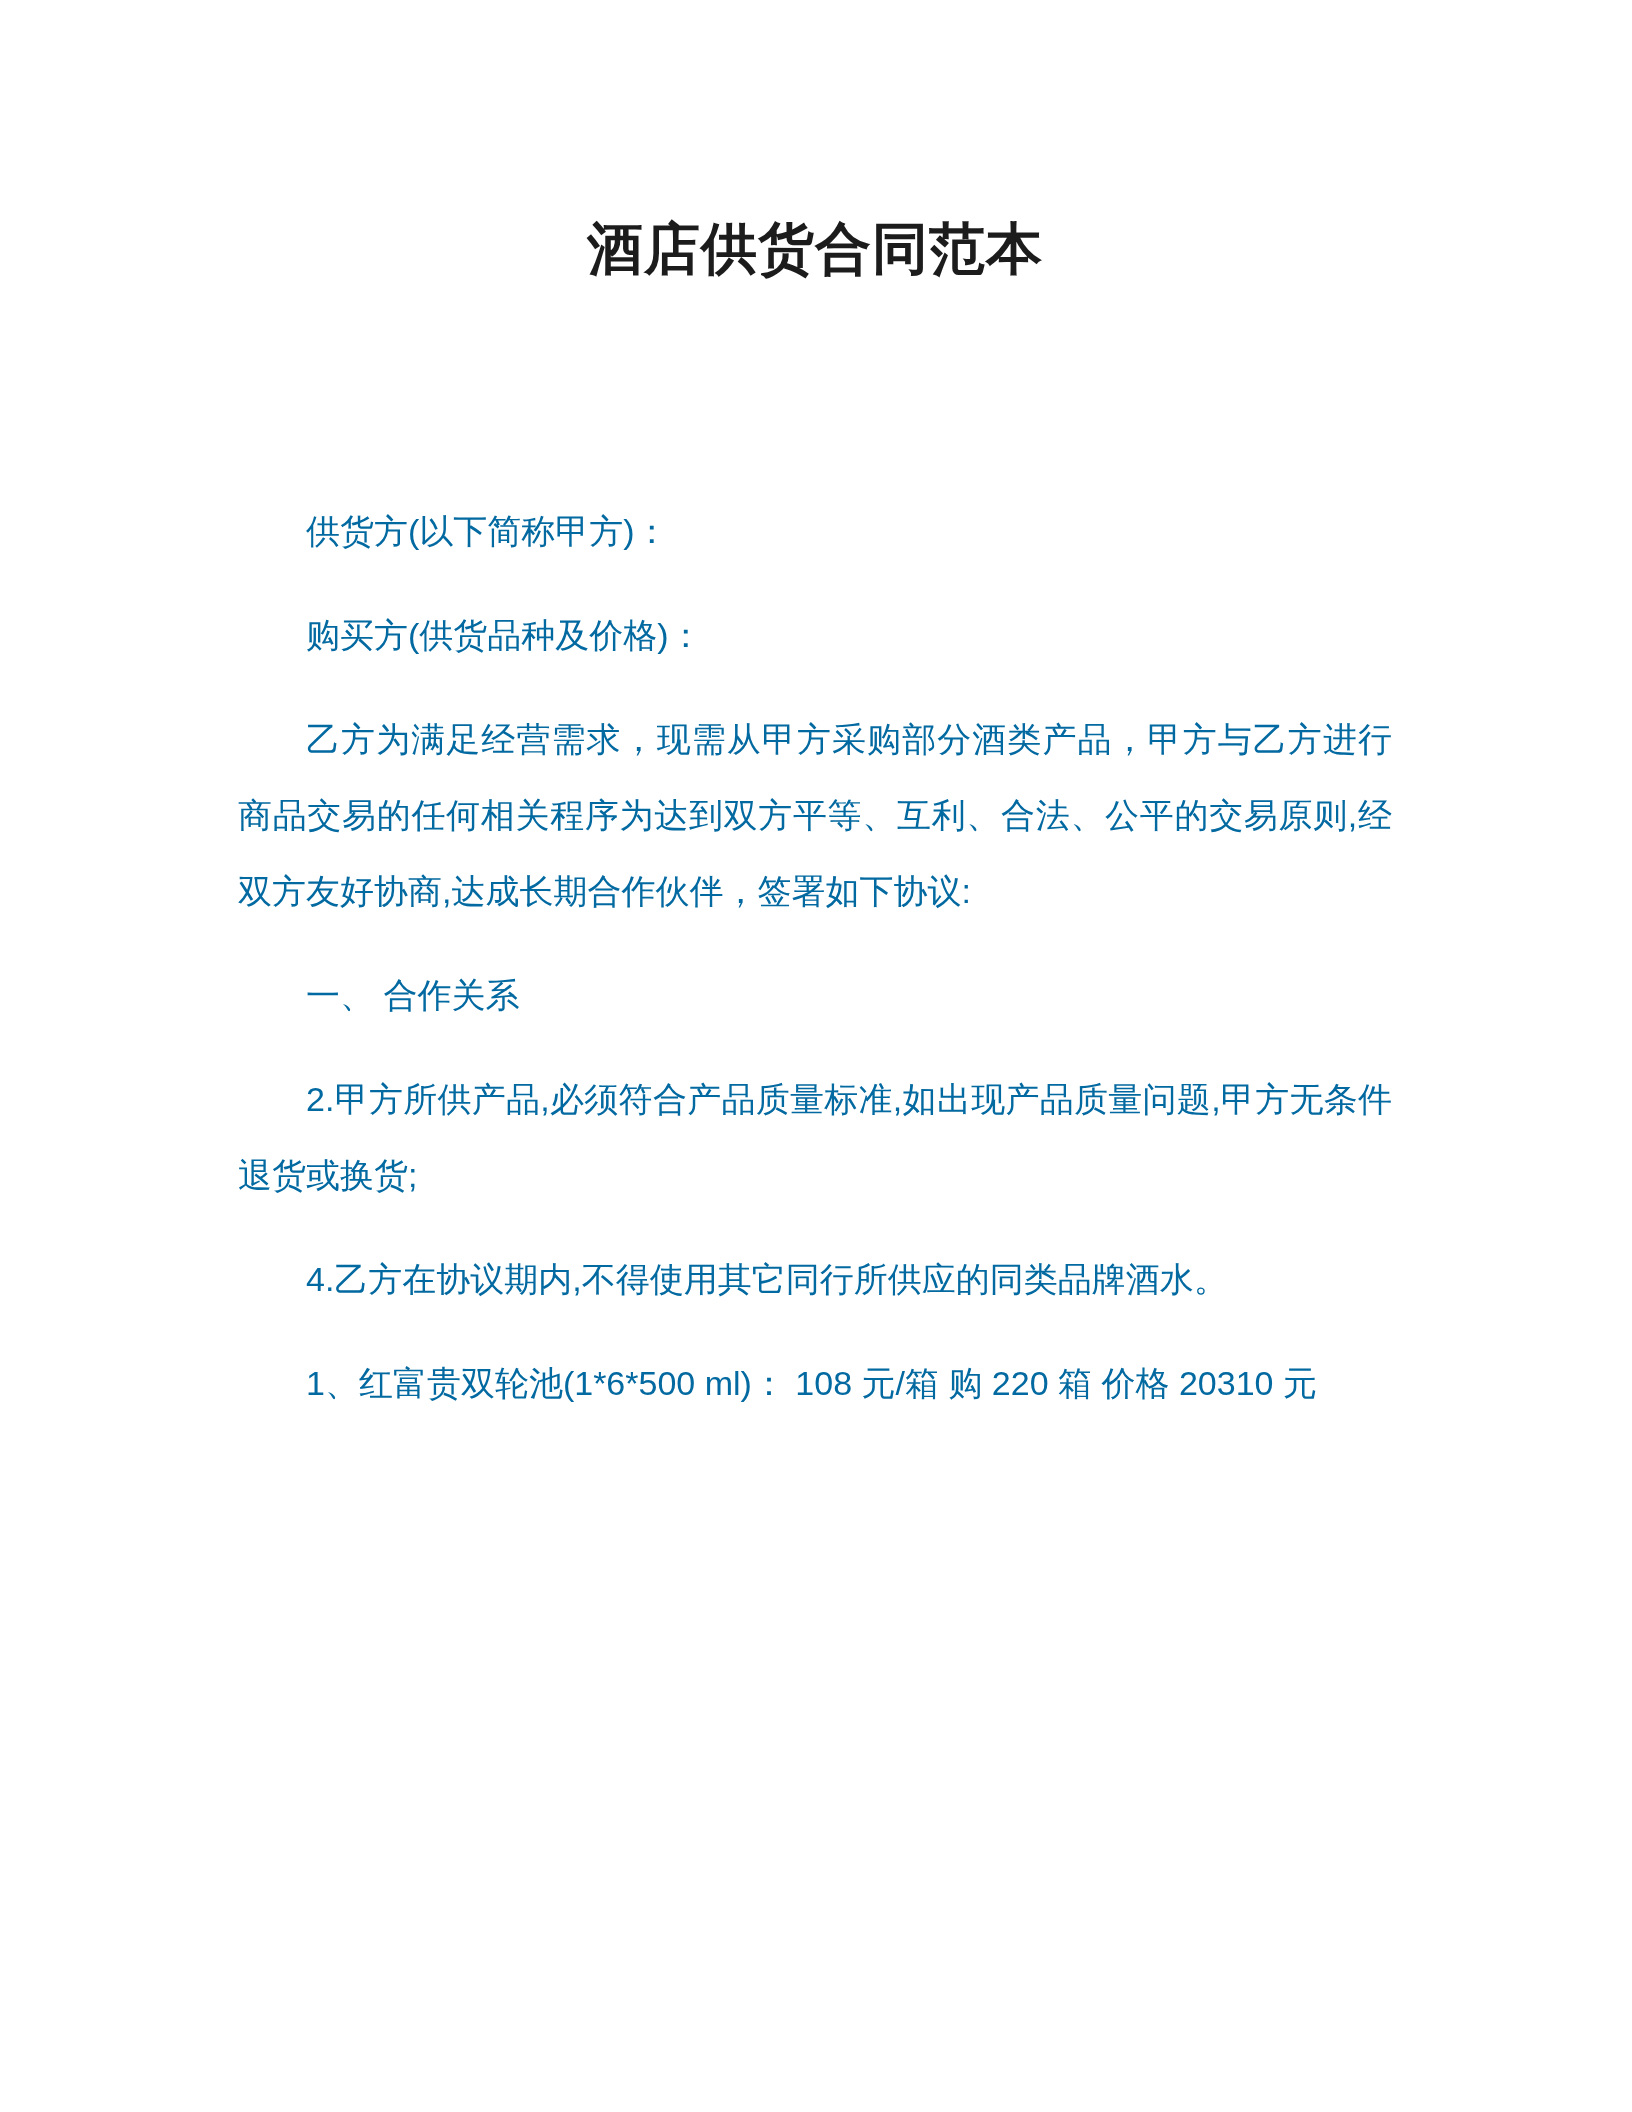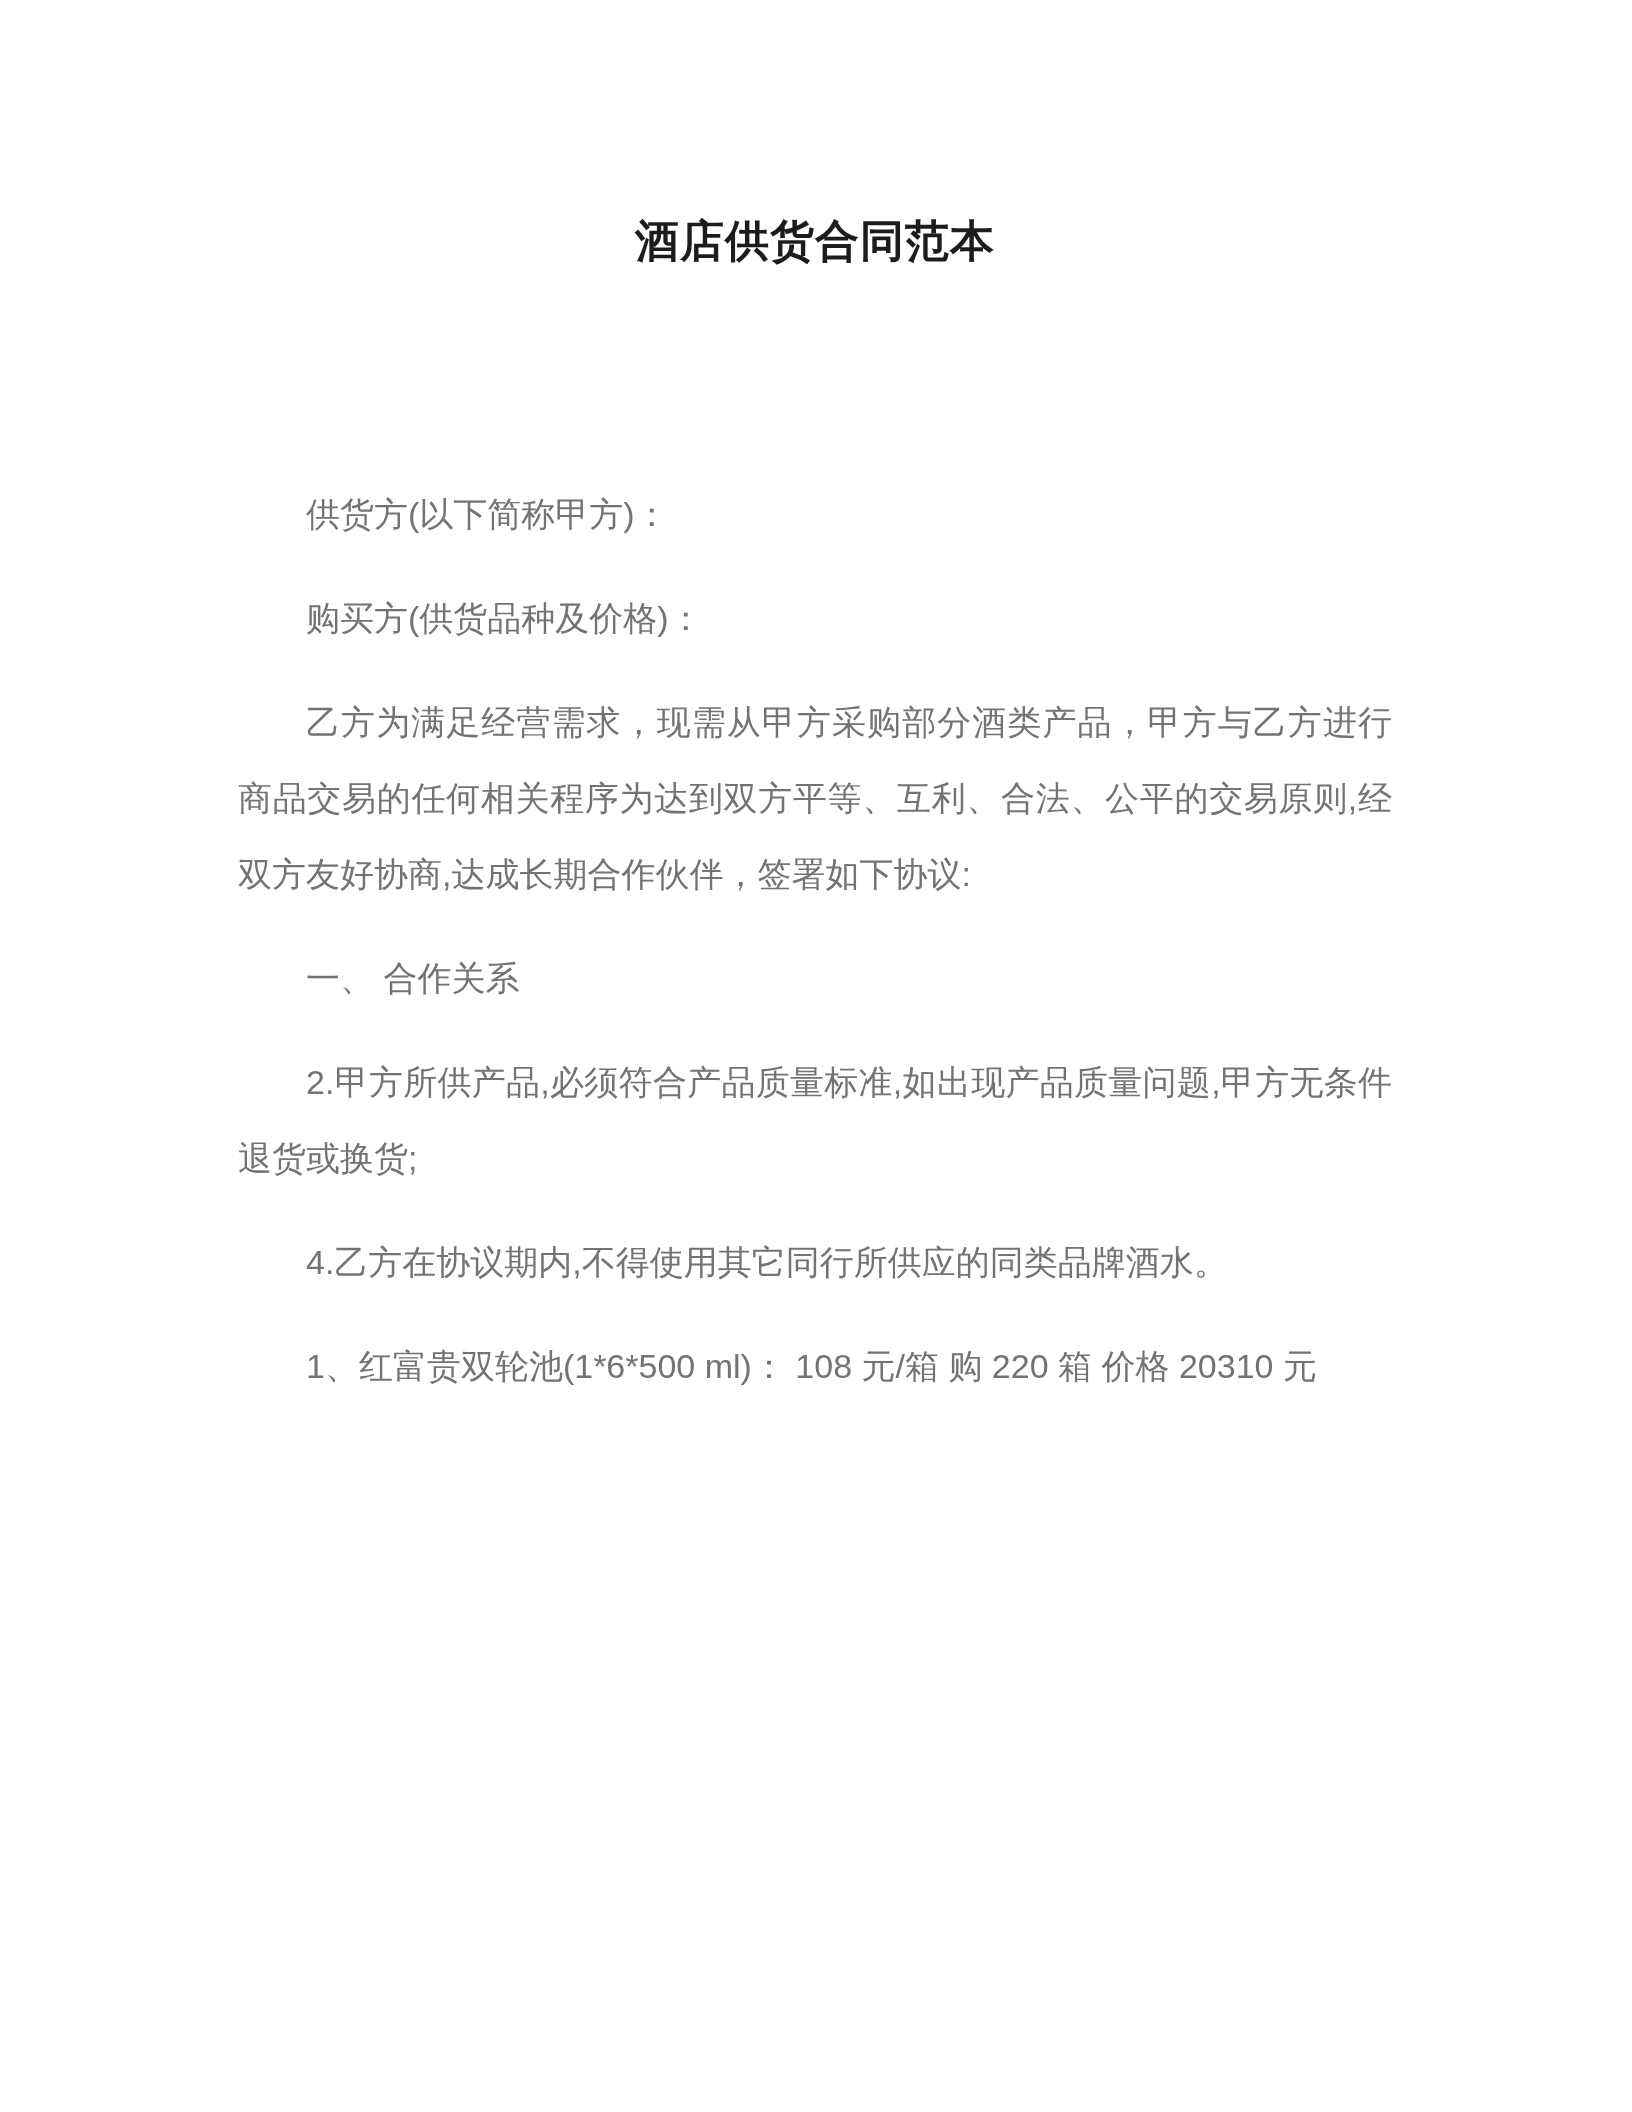--- a/index.html
+++ b/index.html
@@ -17,34 +17,34 @@
   }
 
   .page {
     width: 1632px;
     height: 2112px;
     background: #ffffff;
     padding: 212px 240px 60px 238px;
   }
 
   .doc-title {
-    font-size: 44px;
+    font-size: 56px;
     font-weight: 700;
     text-align: center;
     color: #1c1c1c;
     letter-spacing: 1px;
     margin-bottom: 205px;
   }
 
   .doc-body p.para {
     font-size: 34px;
     line-height: 76px;
     text-indent: 2em;
     text-align: justify;
-    color: #737373;
+    color: #0369a1;
     margin-bottom: 28px;
     word-break: break-all;
   }
 </style>
 </head>
 <body>
 
 <div class="page">
   <h1 class="doc-title">酒店供货合同范本</h1>
 

